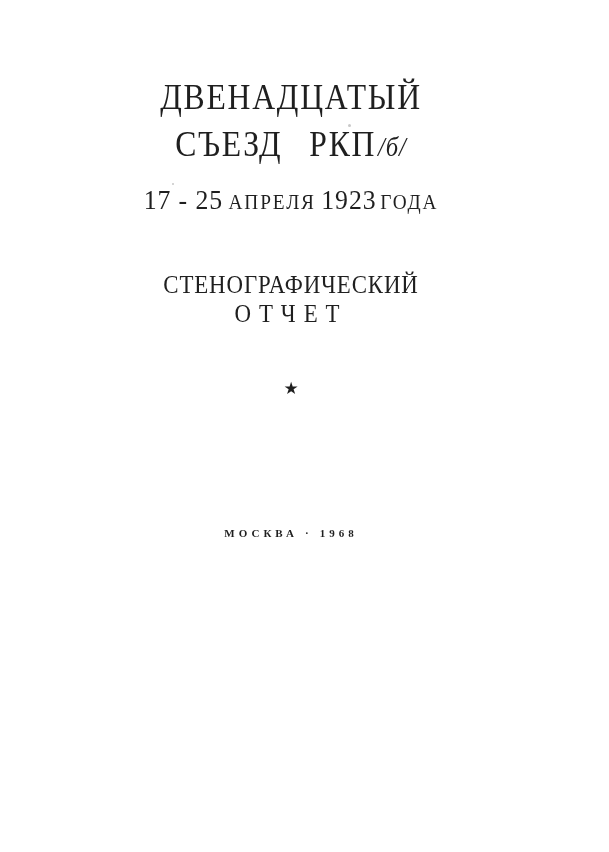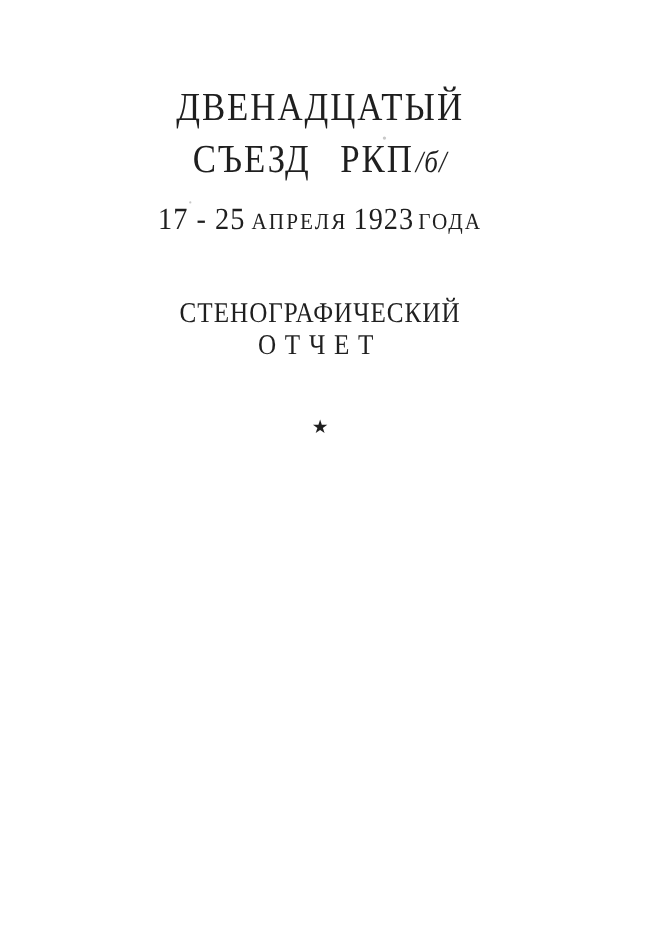--- a/index.html
+++ b/index.html
@@ -108,18 +108,21 @@
     <div class="line date-line">
       <span class="date-num">17 - 25</span><span class="date-word">АПРЕЛЯ</span><span class="date-num">1923</span><span class="date-word last">ГОДА</span>
     </div>
 
     <div class="line subtitle-line subtitle-line1">СТЕНОГРАФИЧЕСКИЙ</div>
 
     <div class="line subtitle-line subtitle-line2">ОТЧЕТ</div>
 
     <div class="line star-line">★</div>
 
+    <div class="line imprint-line">
+      <span>МОСКВА</span><span class="imprint-sep">·</span><span>1968</span>
+    </div>
 
     <div class="speck speck-1"></div>
     <div class="speck speck-2"></div>
 
   </div>
 </div>
 
 </body></html>

